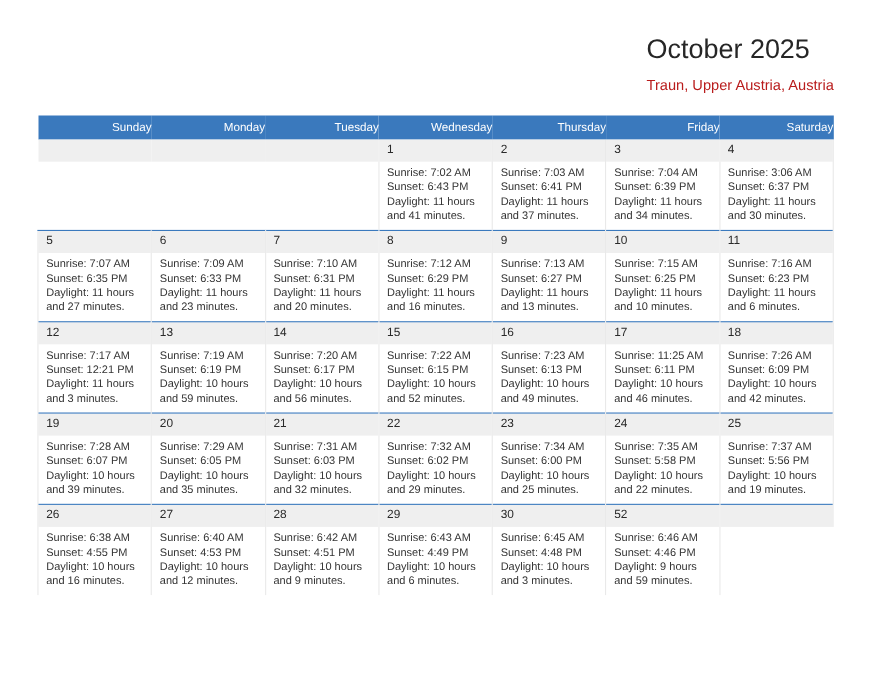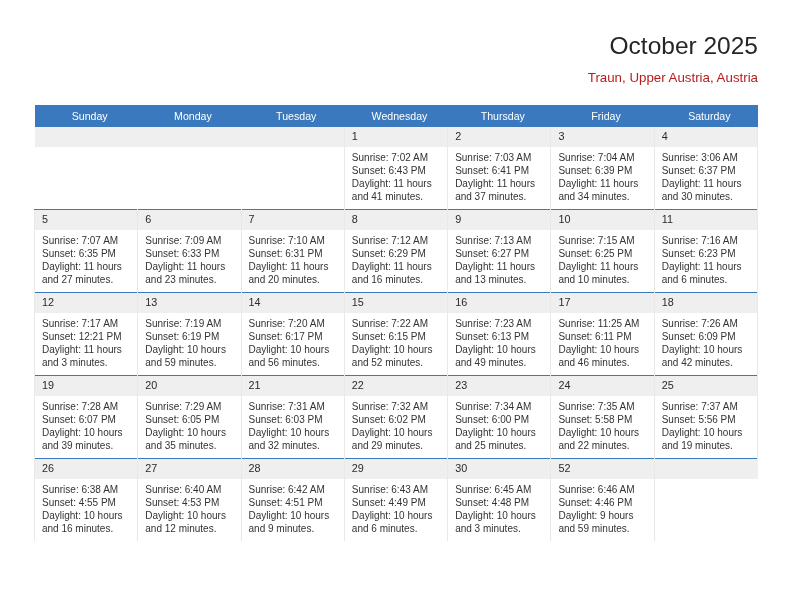--- a/index.html
+++ b/index.html
@@ -58,21 +58,20 @@
     top: 20px;
     font-size: 20.5px;
     color: #1f7ac4;
     letter-spacing: 0.2px;
   }
 
   .title-block {
     position: absolute;
     right: 34px;
     top: 33px;
-    text-align: right;
   }
   .cal-title {
     font-size: 24.5px;
     color: #262626;
     font-weight: normal;
     line-height: 1.1;
     white-space: nowrap;
   }
   .cal-subtitle {
     margin-top: 10px;
@@ -88,21 +87,21 @@
     top: 105px;
     width: 724px;
     border-collapse: collapse;
     table-layout: fixed;
   }
   .calendar th {
     background: #3a79bd;
     color: #ffffff;
     font-size: 10.6px;
     font-weight: normal;
-    text-align: center;
+    text-align: right;
     padding: 5px 0 5px 7px;
     height: 9px;
     border: none;
   }
   .calendar td {
     vertical-align: top;
     padding: 0;
     border-top: 1.6px solid #3a79bd;
     border-left: 1px solid #e9e9e9;
     border-right: 1px solid #e9e9e9;

